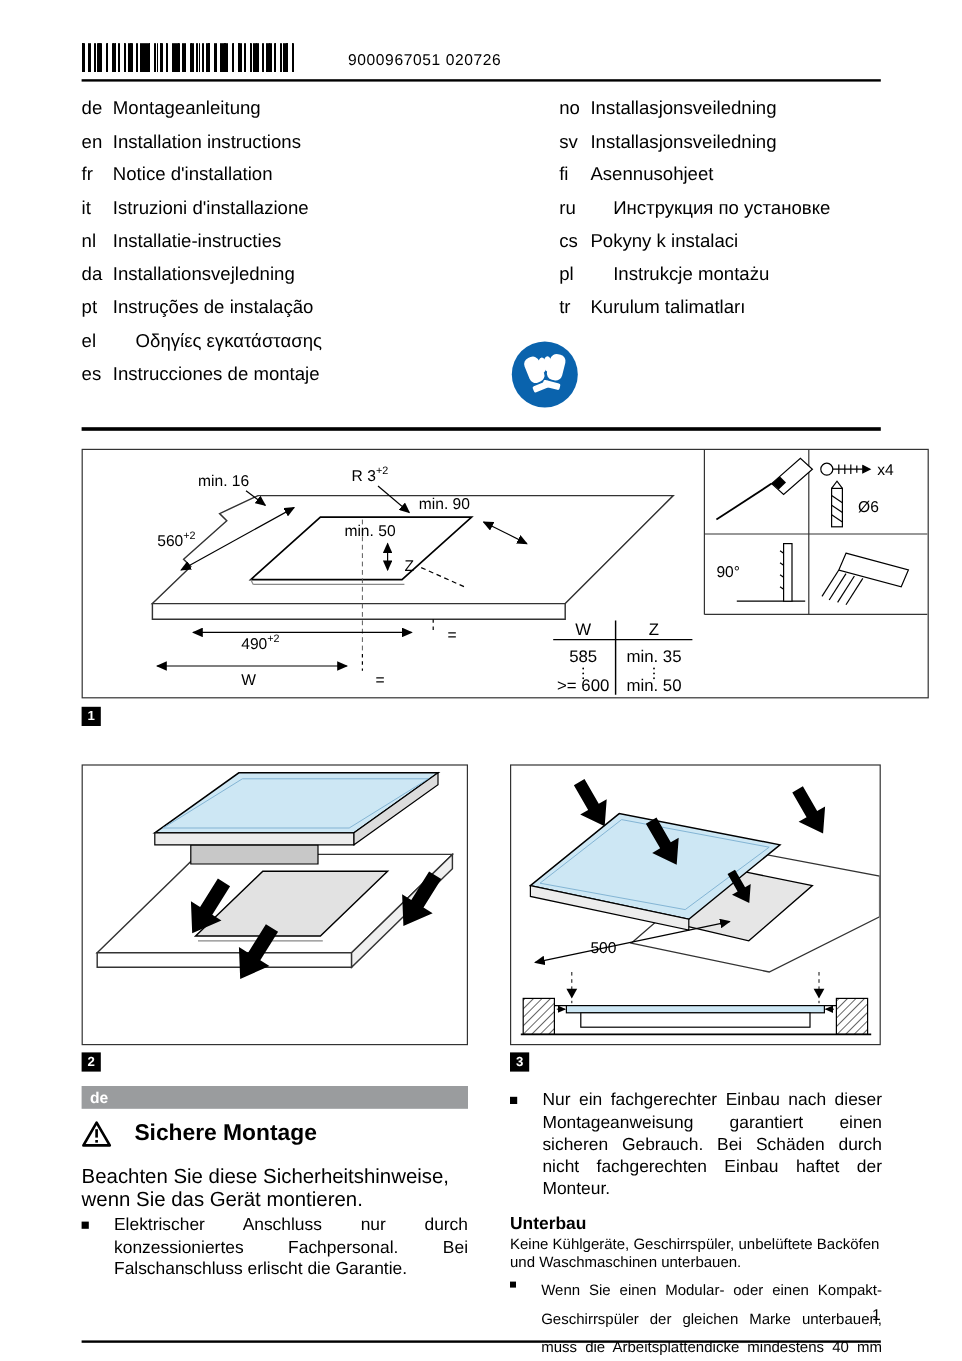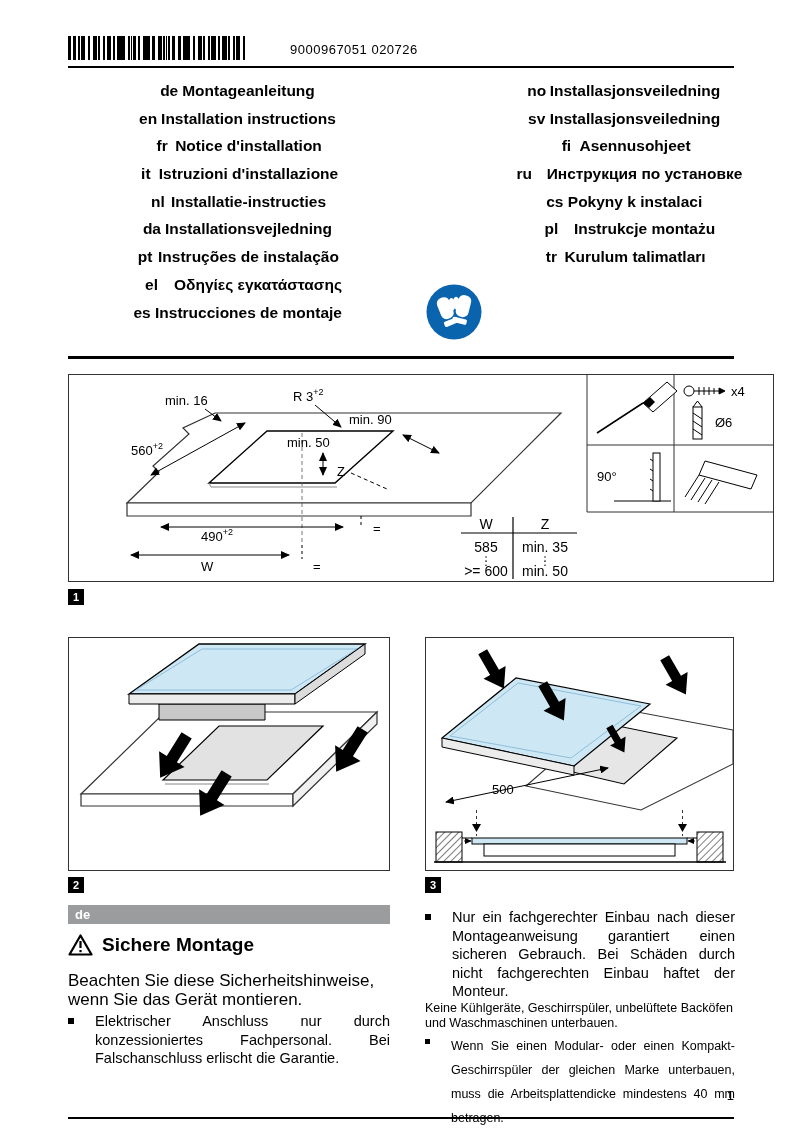--- a/index.html
+++ b/index.html
@@ -16,21 +16,21 @@
       repeating-linear-gradient(90deg,#000 0 1px,transparent 1px 7px),
       repeating-linear-gradient(90deg,#000 0 3px,transparent 3px 13px);
   }
   .doc-number { position:absolute; left:290px; top:42px; font-size:13px; letter-spacing:.5px; }
   .rule { position:absolute; left:68px; width:666px; background:#000; }
   .rule-top { top:66px; height:2px; }
   .rule-mid { top:356px; height:3px; }
   .rule-bottom { top:1117px; height:2px; }
 
   
-  .lang-col { position:absolute; top:77px; font-weight:bold; font-size:15.5px;text-align:center; }
+  .lang-col { position:absolute; top:77px; font-weight:normal; font-size:15.5px; }
   .lang-col.left { left:68px; width:335px; }
   .lang-col.right { left:425px; width:312px;margin-left:41px; }
   .lang-row { height:27.7px; line-height:27.7px; white-space:nowrap; }
   .lang-row .code { display:inline-block; width:26px; }
   .lang-row.wide .code { width:45px; }
   .gloves { position:absolute; left:425px; top:283px; }
 
   
   .fig { position:absolute; border:1px solid #333; background:#fff; }
   .fig1 { left:68px; top:374px; width:664px; height:206px;padding-left:40px; }
@@ -48,21 +48,21 @@
   svg text.sup, svg tspan.sup { font-size:9px; }
   svg text.tbl { font-size:14px; }
 
   
   .de-tab {
     position:absolute; left:68px; top:905px; width:322px; height:19px; box-sizing:border-box;
     background:#9a9c9e; color:#fff; font-weight:bold; font-size:13px; line-height:19px; padding-left:7px;
   }
   .left-text { position:absolute; left:68px; top:930px; width:322px; }
   .right-text { position:absolute; left:425px; top:906px; width:310px; }
-  .safety-heading { display:flex; align-items:center; gap:9px; font-size:19px; font-weight:bold; margin:4px 0 9px; }
+  .safety-heading { display:flex; align-items:center; gap:19px; font-size:19px; font-weight:bold; margin:4px 0 9px; }
   .body-p { font-size:17px; line-height:18.5px; margin:16px 0 3px; }
   .bullet-row { display:flex; gap:21px; font-size:14.5px; line-height:18.5px; text-align:justify; margin:2px 0 0; }
   .bullet-sq { width:6px; height:6px; background:#000; margin-top:6px; flex:none; }
   .unterbau-h { font-size:14.5px; font-weight:bold; margin:11px 0 2px; }
   .small-p { font-size:12.5px; line-height:15.5px; margin:0; }
   .bullet-row.small { font-size:12.5px; line-height:24px; }
   .bullet-row.small .bullet-sq { width:5px; height:5px; margin-top:5px; }
   .page-num { position:absolute; left:68px; top:1088px; width:666px; text-align:right; font-size:13px; }
 </style>
 </head>
@@ -321,20 +321,21 @@
       <span class="bullet-sq"></span>
       <span>Elektrischer Anschluss nur durch konzessioniertes Fachpersonal. Bei Falschanschluss erlischt die Garantie.</span>
     </div>
   </div>
 
   <div class="right-text">
     <div class="bullet-row">
       <span class="bullet-sq"></span>
       <span>Nur ein fachgerechter Einbau nach dieser Montageanweisung garantiert einen sicheren Gebrauch. Bei Schäden durch nicht fachgerechten Einbau haftet der Monteur.</span>
     </div>
+    <div class="unterbau-h">Unterbau</div>
     <p class="small-p">Keine Kühlgeräte, Geschirrspüler, unbelüftete Backöfen und Waschmaschinen unterbauen.</p>
     <div class="bullet-row small">
       <span class="bullet-sq"></span>
       <span>Wenn Sie einen Modular- oder einen Kompakt-Geschirrspüler der gleichen Marke unterbauen, muss die Arbeitsplattendicke mindestens 40 mm betragen.</span>
     </div>
   </div>
 
   <div class="page-num">1</div>
   <div class="rule rule-bottom"></div>
 </div>

